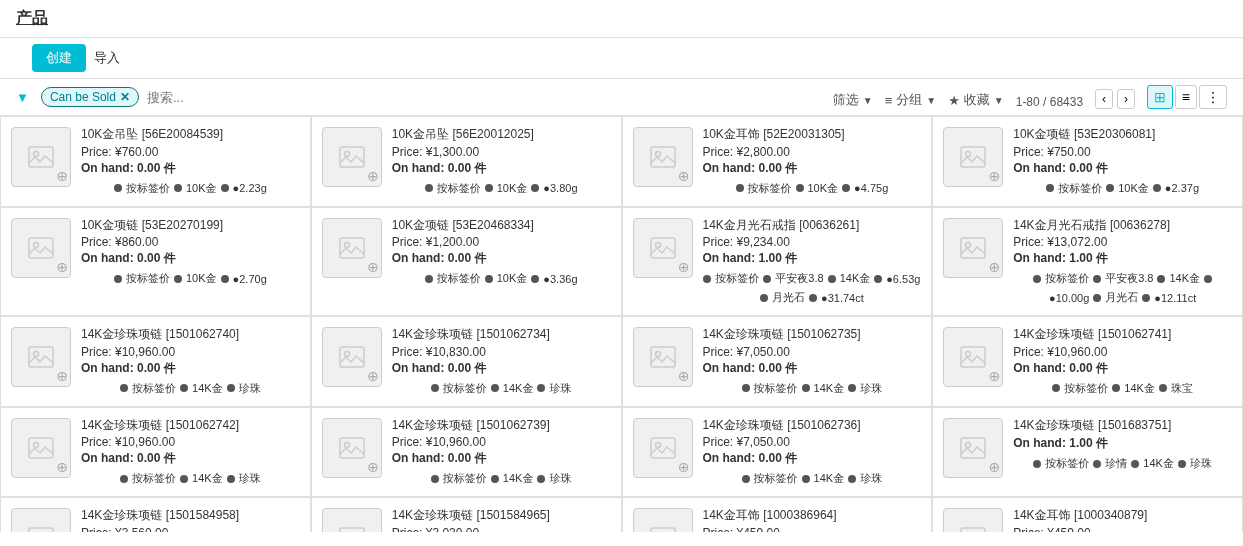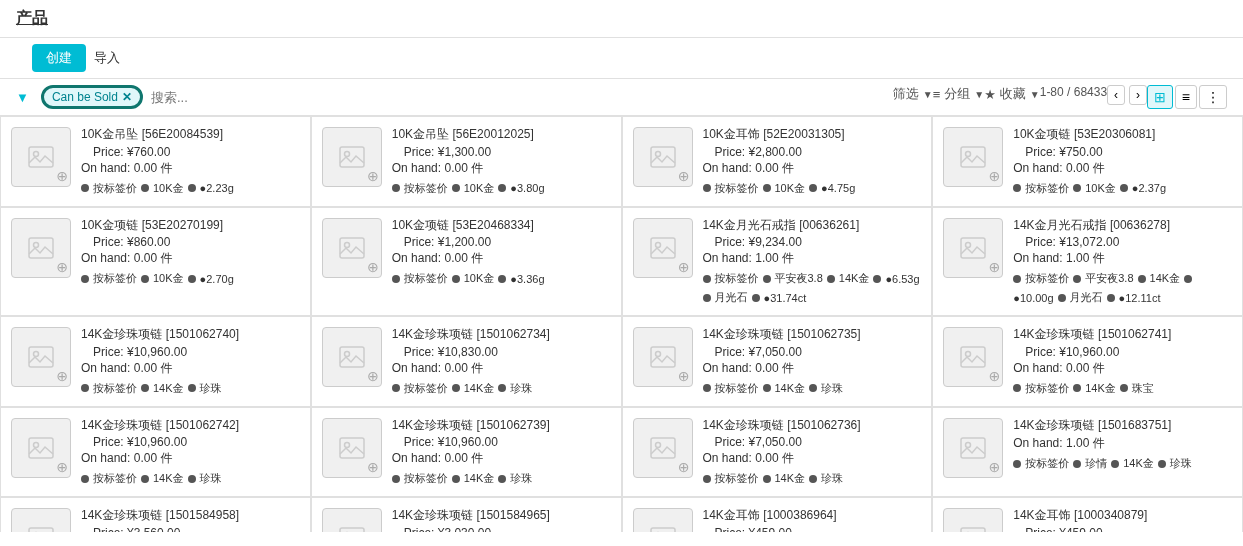--- a/index.html
+++ b/index.html
@@ -52,21 +52,21 @@
     }
     .filter-left {
       display: flex;
       align-items: center;
       gap: 8px;
     }
     .filter-tag {
       display: flex;
       align-items: center;
       background: #e0f7fa;
-      border: 3px solid #0f766e;
+      border: 1px solid #0f766e;
       border-radius: 12px;
       padding: 2px 8px;
       font-size: 12px;
       color: #00838f;
       gap: 4px;
     }
     .filter-tag .remove {
       cursor: pointer;
       font-weight: bold;
       color: #00838f;
@@ -77,21 +77,22 @@
       font-size: 13px;
       color: #7f1d1d;
       width: 120px;
     }
     .filter-icon {
       color: #00bcd4;
       margin-right: 4px;
     }
     .filter-right {
       display: flex;
-      align-items: flex-start;
+      align-items: flex-end;
+      gap: 12px;
     }
     .filter-btn {
       background: none;
       border: none;
       cursor: pointer;
       font-size: 13px;
       color: #555;
       display: flex;
       align-items: center;
       gap: 4px;
@@ -181,32 +182,33 @@
       font-size: 12px;
       font-weight: normal;
       color: #333;
       margin-bottom: 2px;
       line-height: 1.3;
     }
     .product-price {
       font-size: 12px;
       color: #333;
       margin-bottom: 1px;
-      margin-left: 12px;
     }
     .product-stock {
       font-size: 12px;
       color: #333;
       margin-bottom: 4px;
+      font-weight: bold;
     }
     .product-tags {
       display: flex;
       flex-wrap: wrap;
       gap: 4px;
       align-items: center;
+      justify-content: center;
     }
     .tag-dot {
       width: 8px;
       height: 8px;
       border-radius: 50%;
       display: inline-block;
       background: #555;
     }
     .tag-text {
       font-size: 11px;

